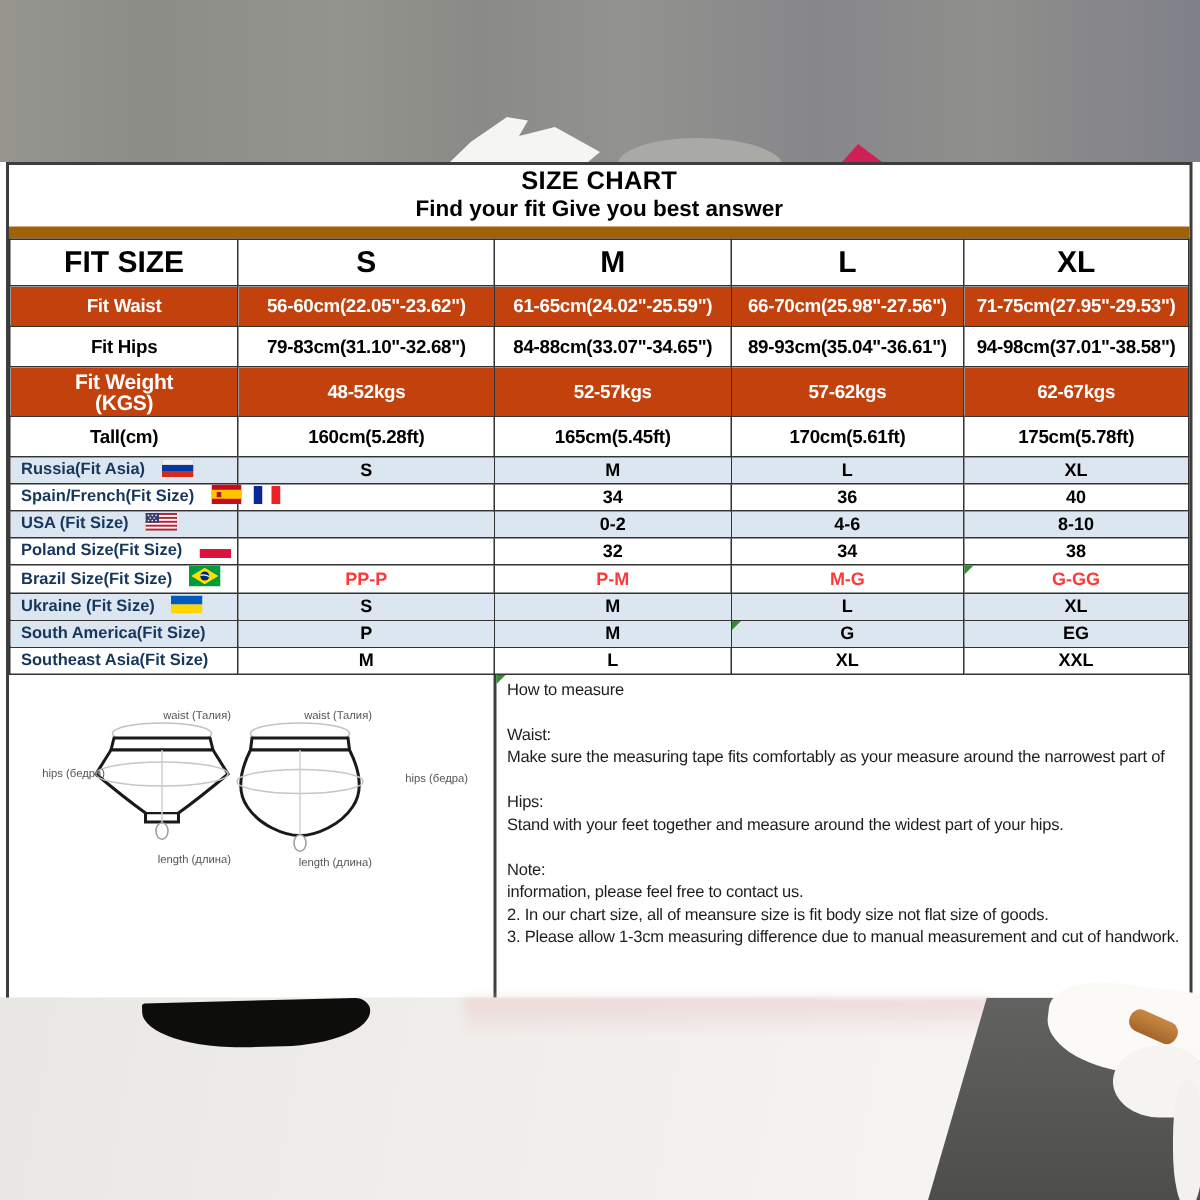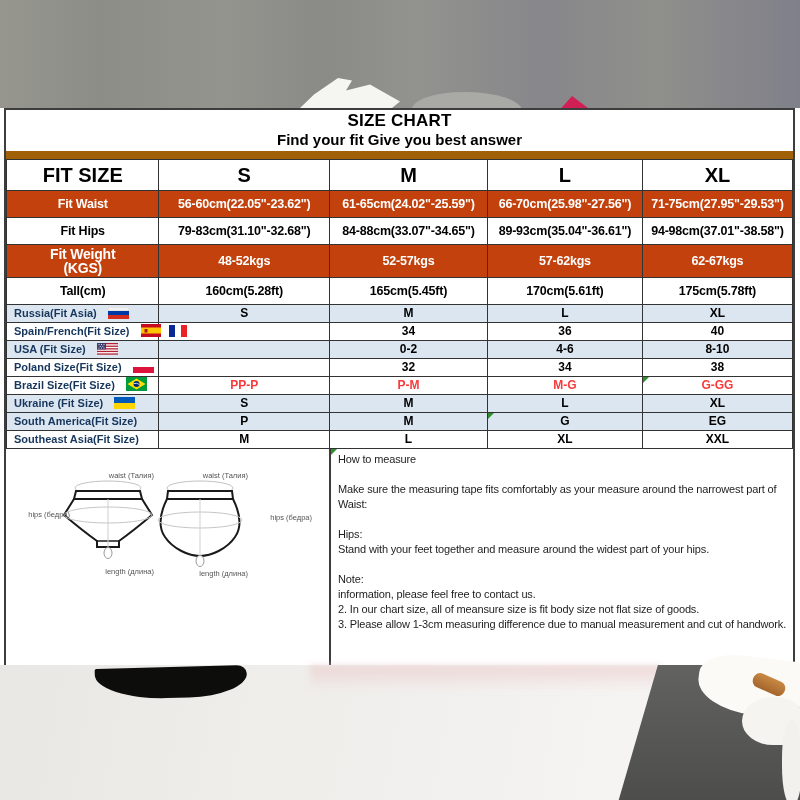--- a/index.html
+++ b/index.html
@@ -301,22 +301,22 @@
         <div class="dlabel" style="left:6px;top:61px;width:58px;">hips (бедра)</div>
         <div class="dlabel" style="left:242px;top:64px;width:64px;">hips (бедра)</div>
         <div class="dlabel" style="left:58px;top:118px;width:90px;">length (длина)</div>
         <div class="dlabel" style="left:152px;top:120px;width:90px;">length (длина)</div>
       </div>
 
       <div class="measure-area">
         <span class="cm"></span>
         <div class="tline mt-head">How to measure</div>
         <div class="tline"></div>
+        <div class="tline">Waist:</div>
         <div class="tline">Make sure the measuring tape fits comfortably as your measure around the narrowest part of</div>
-        <div class="tline">Waist:</div>
         <div class="tline"></div>
         <div class="tline">Hips:</div>
         <div class="tline">Stand with your feet together and measure around the widest part of your hips.</div>
         <div class="tline"></div>
         <div class="tline">Note:</div>
         <div class="tline">information, please feel free to contact us.</div>
         <div class="tline">2. In our chart size, all of meansure size is fit body size not flat size of goods.</div>
         <div class="tline">3. Please allow 1-3cm measuring difference due to manual measurement and cut of handwork.</div>
       </div>
     </div>

